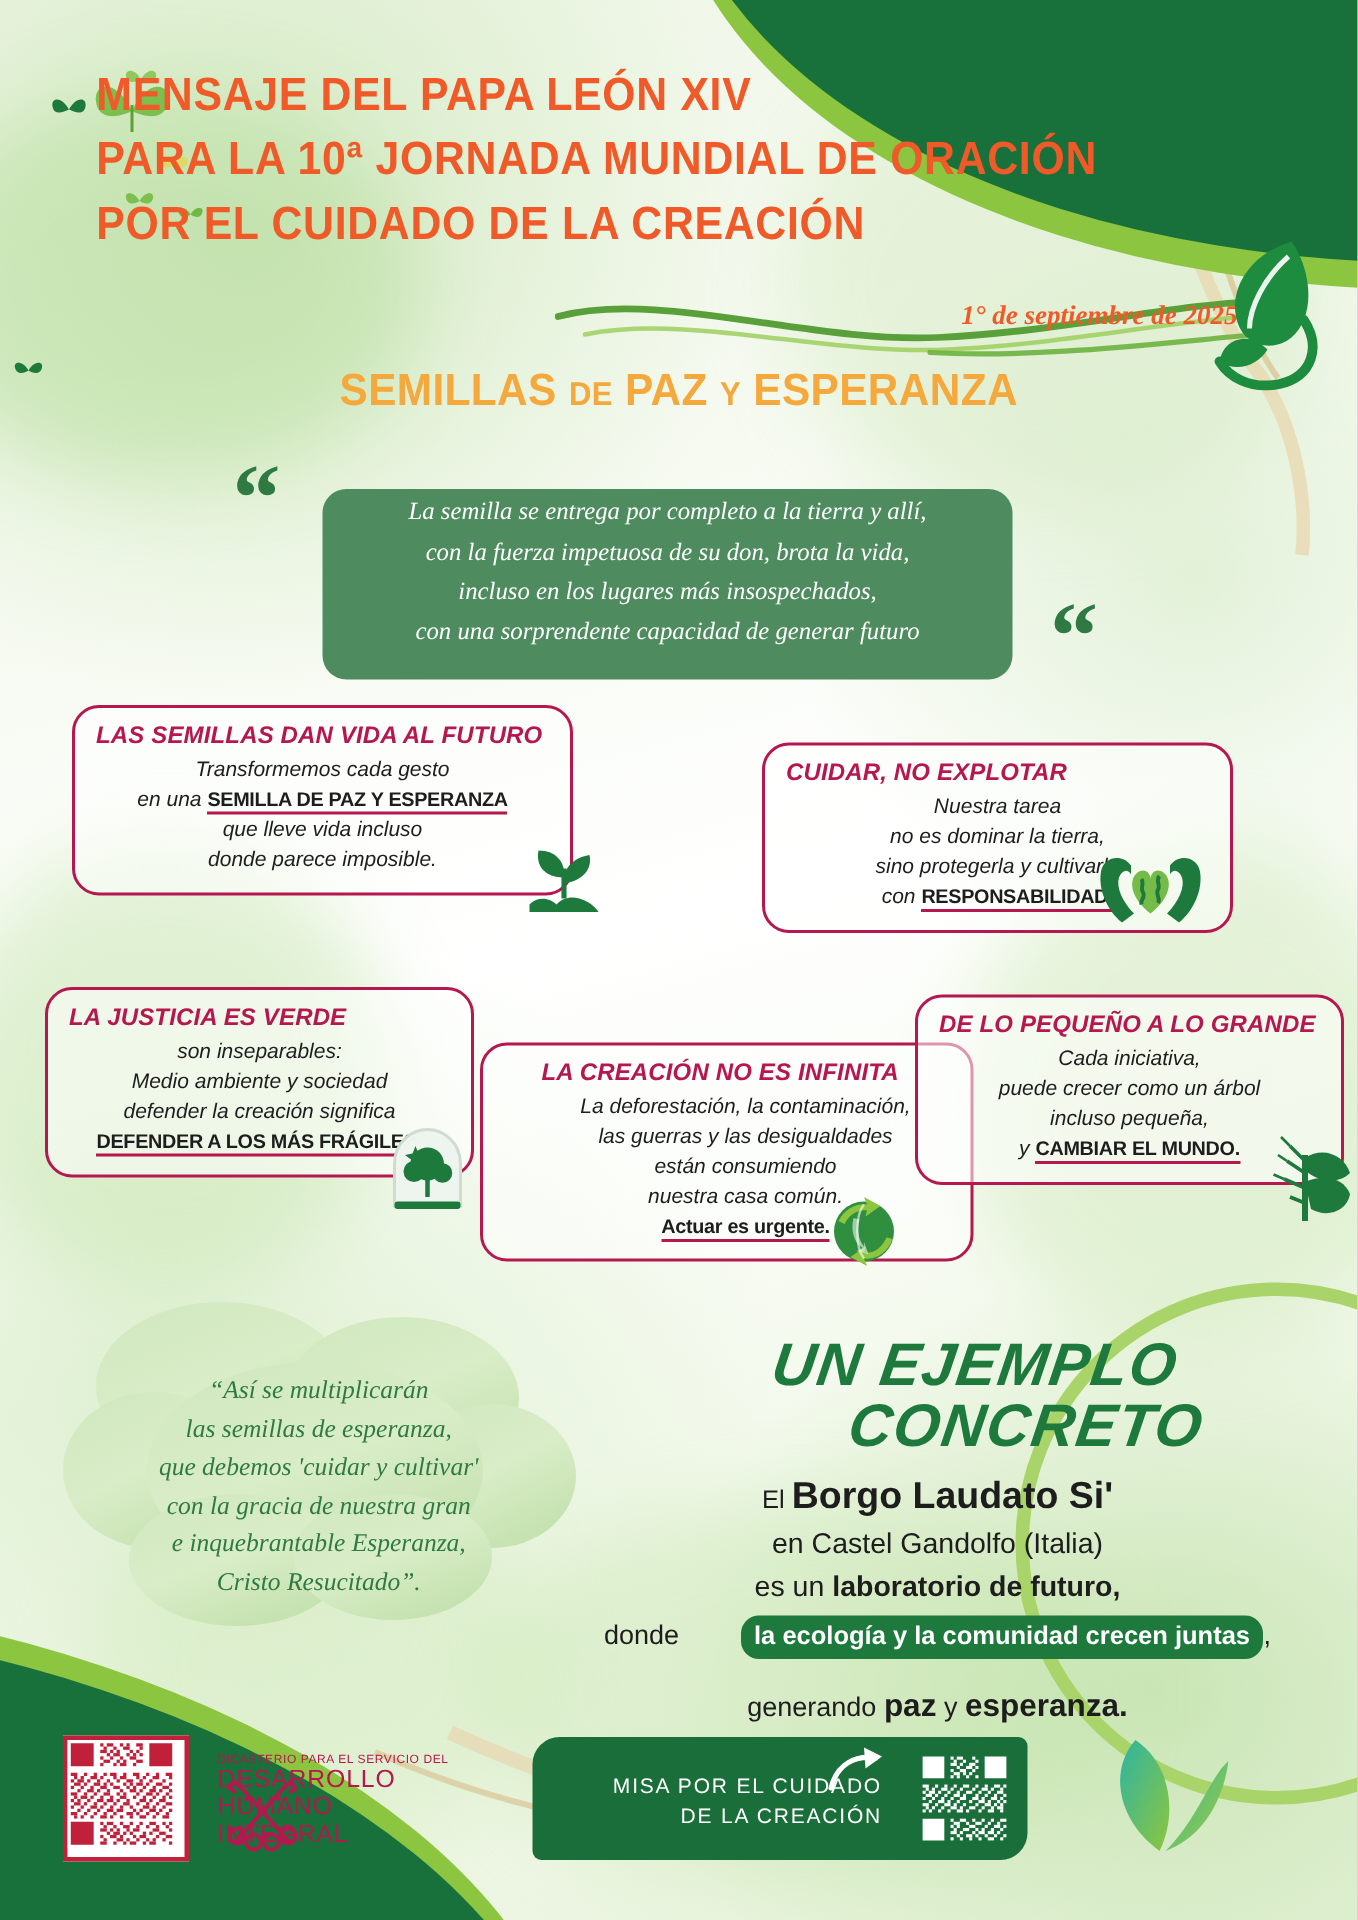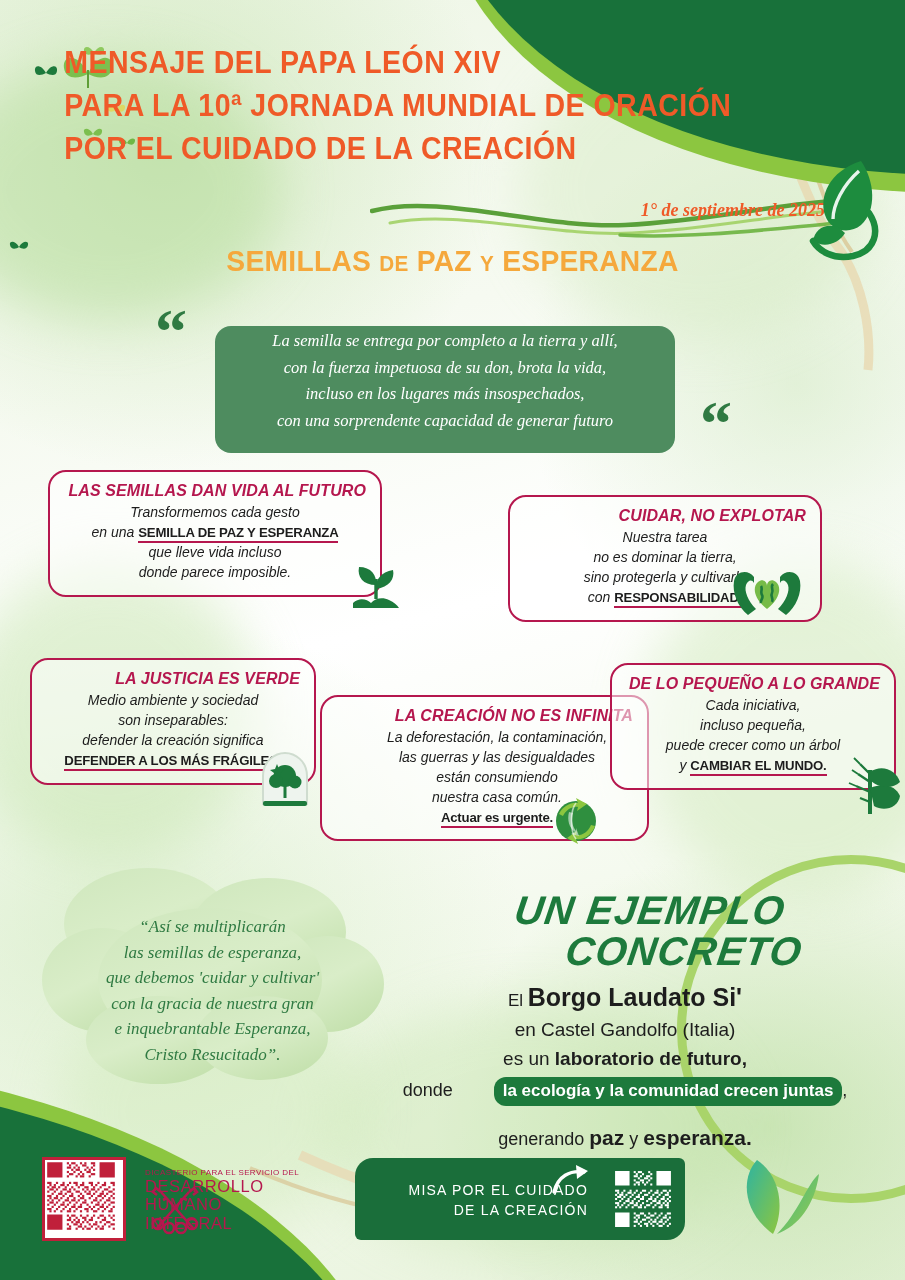--- a/index.html
+++ b/index.html
@@ -65,21 +65,21 @@
     font-size:16.5px;line-height:1.62;text-align:center;}
   .qmark{position:absolute;color:#2f7a42;font-family:"Liberation Serif",serif;
     font-weight:bold;font-size:64px;line-height:1;}
   .qm-left{left:155px;top:300px;}
   .qm-right{left:700px;top:392px;}
 
   
   .card{position:absolute;border:2.2px solid #b5174e;border-radius:18px;
     background:rgba(255,255,255,.55);}
   .card .ttl{color:#b5174e;font-family:"Liberation Sans",sans-serif;font-weight:bold;
-    font-size:16px;text-align:right;font-style:italic;letter-spacing:.1px;margin-bottom:3px;}
+    font-size:16px;text-align:left;font-style:italic;letter-spacing:.1px;margin-bottom:3px;}
   .card .bd{color:#1d1d1d;font-family:"Liberation Sans",sans-serif;font-size:14px;
     line-height:1.42;text-align:center;font-style:italic;}
   .card .bd b{font-weight:bold;border-bottom:2.5px solid #b5174e;padding-bottom:1px;
     font-style:normal;letter-spacing:-.2px;font-size:13.2px;}
   .card .inner{padding:10px 14px 12px;}
 
   .c1{left:48px;top:470px;width:330px;}
   .c2{left:508px;top:495px;width:310px;}
   .c3{left:30px;top:658px;width:282px;}
   .c4{left:320px;top:695px;width:300px;padding-left:25px;}
@@ -265,22 +265,22 @@
     <path d="M56,24 C62,16 74,18 76,28 C78,40 72,54 62,62 L54,56 C62,48 66,38 64,32 C62,27 58,26 56,30 Z" fill="#1d7a3c"></path>
     <path d="M43,56 C30,46 28,34 34,29 C39,25 43,29 43,33 C43,29 47,25 52,29 C58,34 56,46 43,56 Z" fill="#76bb48"></path>
     <path d="M37,33 C39,36 36,39 38,42 C40,45 36,47 37,50" stroke="#1d7a3c" stroke-width="2.6" fill="none"></path>
     <path d="M49,31 C46,34 50,37 48,40 C46,43 50,46 48,49" stroke="#1d7a3c" stroke-width="2.6" fill="none"></path>
   </svg>
 
   <div class="card c3">
     <div class="inner">
       <div class="ttl">LA JUSTICIA ES VERDE</div>
       <div class="bd">
+        <div>son inseparables:</div>
         <div>Medio ambiente y sociedad</div>
-        <div>son inseparables:</div>
         <div>defender la creación significa</div>
         <div>
           <b>DEFENDER A LOS MÁS FRÁGILES</b><span>.</span>
         </div>
       </div>
     </div>
   </div>
   <svg class="ico" style="left:255px;top:748px;" width="60" height="66" viewBox="0 0 60 66">
     <path d="M8,56 L8,28 C8,13 20,5 30,5 C40,5 52,13 52,28 L52,56 Z" fill="#eef4ee" stroke="#cfdccf" stroke-width="2"></path>
     <path d="M30,50 L30,34" stroke="#1d7a3c" stroke-width="3"></path>
@@ -311,22 +311,22 @@
     <path d="M50,36 C47,45 39,50 31,49 L33,54 L22,48 L32,41 L31,45 C37,46 43,42 46,35 Z" fill="#8cc63f"></path>
     <path d="M24,22 C22,30 24,38 30,42 L26,44 L34,46 L31,38 L31,41 C27,36 26,29 28,23 Z" fill="#ffffff" opacity=".55"></path>
     <path d="M31,13 C25,20 25,42 31,49" stroke="#ffffff" stroke-width="1.6" fill="none" opacity=".6"></path>
   </svg>
 
   <div class="card c5">
     <div class="inner">
       <div class="ttl">DE LO PEQUEÑO A LO GRANDE</div>
       <div class="bd">
         <div>Cada iniciativa,</div>
+        <div>puede crecer como un árbol</div>
         <div>incluso pequeña,</div>
-        <div>puede crecer como un árbol</div>
         <div>
           <span>y </span><b>CAMBIAR EL MUNDO.</b>
         </div>
       </div>
     </div>
   </div>
   <svg class="ico" style="left:840px;top:748px;" width="62" height="68" viewBox="0 0 62 68">
     <path d="M30,66 L30,22" stroke="#1d7a3c" stroke-width="4"></path>
     <path d="M30,40 C44,34 56,38 60,48 C58,60 44,64 34,58 Z" fill="#1d7a3c"></path>
     <path d="M30,24 C42,16 56,22 60,34 C52,42 38,40 30,32 Z" fill="#1d7a3c"></path>

